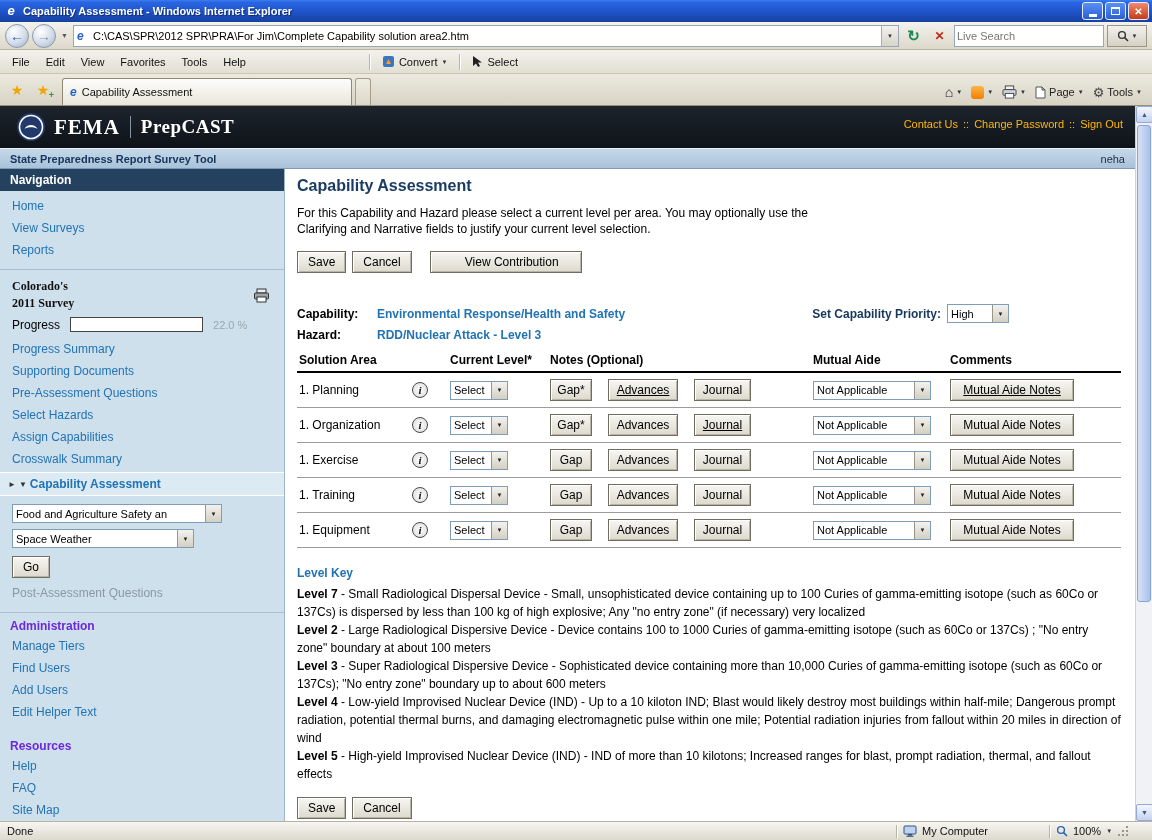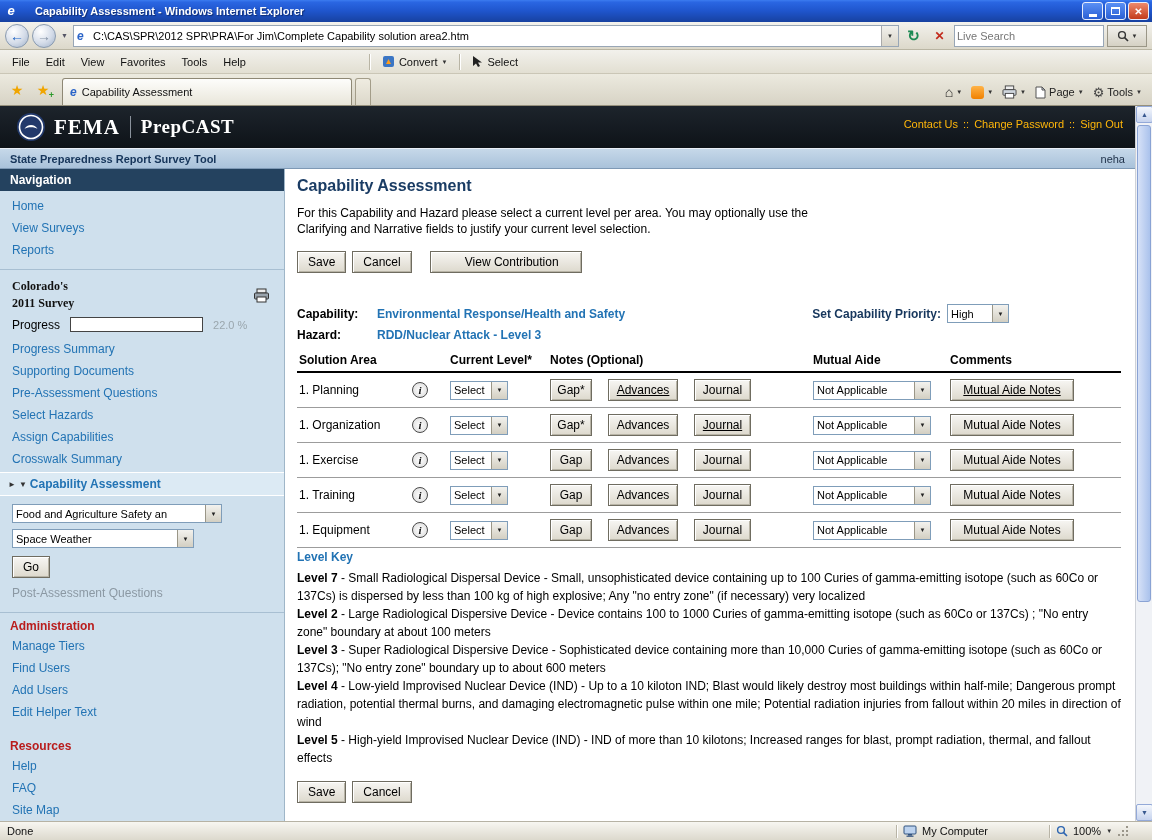--- a/index.html
+++ b/index.html
@@ -7,21 +7,21 @@
   body {
     width:1152px; height:840px; overflow:hidden;
     font-family:"Liberation Sans", sans-serif; font-size:12px;
     background:#d4d0c8;
   }
   
   .titlebar{height:22px;display:flex;align-items:center;padding:0 3px;
     background:linear-gradient(180deg,#3c7cf0 0%,#2a66e2 10%,#1f55cc 50%,#1741a0 100%);}
   .titlebar .ie-e{width:16px;height:16px;color:#fff;font-weight:bold;font-style:italic;
     font-size:13px;text-align:center;line-height:15px;}
-  .titlebar .title{color:#fff;font-weight:bold;font-size:11px;flex:1;margin-left:16px;
+  .titlebar .title{color:#fff;font-weight:bold;font-size:11px;flex:1;margin-left:4px;
     text-shadow:1px 1px 1px #0e2c72;}
   .wbtn{width:21px;height:18px;border-radius:3px;border:1px solid #e8eefc;margin-left:2px;
     display:flex;align-items:center;justify-content:center;color:#fff;font-size:10px;font-weight:bold;}
   .wbtn.min,.wbtn.max{background:linear-gradient(#5a90f5,#2a5fd4);}
   .wbtn.close{background:linear-gradient(#ef8a6c,#c33c1b);}
   .minbar{width:8px;height:3px;background:#fff;margin-top:8px;}
   .maxbox{width:9px;height:8px;border:1px solid #fff;border-top:2px solid #fff;}
   
   .addressbar{height:28px;display:flex;align-items:center;gap:3px;padding:0 5px;
     background:linear-gradient(#f3f2ed,#dcd8ca);border-bottom:1px solid #b9b5a3;}
@@ -101,21 +101,21 @@
   .progress-row{display:flex;align-items:center;gap:10px;padding:5px 0 6px 12px;}
   .progress-track{width:133px;height:15px;border:1px solid #444;background:#fff;}
   .progress-fill{height:100%;background:linear-gradient(#3ab455,#1e8c38);}
   .progress-val{color:#9aa6ad;font-size:11px;}
   .active-item{background:#dceaf4;border-top:1px solid #fff;border-bottom:1px solid #fff;
     padding:4px 0 4px 8px;color:#2273b4;font-weight:bold;display:flex;align-items:center;gap:3px;margin-top:2px;}
   .tri{font-size:8px;color:#333;}
   .side-selects{padding:8px 0 0 12px;display:flex;flex-direction:column;gap:6px;}
   .go-btn{margin:8px 0 2px 12px;}
   .post-q{color:#8b98a3;padding:6px 0 4px 12px;}
-  .sec-header{font-weight:bold;color:#b91c1c;padding:6px 0 2px 10px;}
+  .sec-header{font-weight:bold;color:#6d28d9;padding:6px 0 2px 10px;}
   
   .xsel{height:19px;border:1px solid #7f9db9;background:#fff;display:flex;align-items:center;font-size:11px;}
   .xsel-text{flex:1;padding:0 3px;white-space:nowrap;overflow:hidden;color:#000;}
   .xsel-arrow{width:16px;height:17px;flex:none;background:linear-gradient(#f3f2ee,#d3cfc2);
     border-left:1px solid #9a9687;display:flex;align-items:center;justify-content:center;
     font-size:6px;color:#222;}
   
   .btn{display:inline-flex;align-items:center;justify-content:center;font-family:"Liberation Sans",sans-serif;
     font-size:12px;color:#000;padding:2px 10px;height:22px;
     background:linear-gradient(#f7f6f3,#ddd9cd);border:1px solid #6f6c60;
@@ -134,21 +134,21 @@
   .priority-label{color:#16365c;font-weight:bold;}
   .grid{display:grid;grid-template-columns:115px 38px 100px 263px 137px 1fr;align-items:center;}
   .grid-header{font-weight:bold;border-bottom:2px solid #000;padding:8px 0 4px 0;}
   .grid-header .h1{grid-column:1/3;padding-left:2px;}
   .grid-row{height:35px;border-bottom:1px solid #9c9c9c;}
   .cell-area{padding-left:2px;color:#000;}
   .info-icon{width:16px;height:16px;border-radius:50%;border:1px solid #4a4a4a;
     background:radial-gradient(#fff,#d8d8d8);display:flex;align-items:center;justify-content:center;
     font-family:"Liberation Serif",serif;font-style:italic;font-weight:bold;font-size:11px;color:#111;}
   .notes-cell{display:flex;gap:16px;align-items:center;}
-  .lk{line-height:18px;color:#000;}
+  .lk{margin-top:16px;line-height:18px;color:#000;}
   .lk-title{color:#2273b4;font-weight:bold;margin-bottom:3px;}
   .lk p{margin:0;}
   .bottom-btnrow{display:flex;gap:6px;margin-top:14px;padding-bottom:8px;}
   
   .vscroll{width:17px;flex:none;background:#f0f2f6;border-left:1px solid #cfd2d8;
     display:flex;flex-direction:column;}
   .scroll-btn{width:17px;height:17px;flex:none;background:linear-gradient(#f4f7fc,#c6d3ee);
     border:1px solid #93a9d8;border-radius:2px;display:flex;align-items:center;justify-content:center;
     font-size:7px;color:#38588f;}
   .scroll-track{flex:1;position:relative;}

